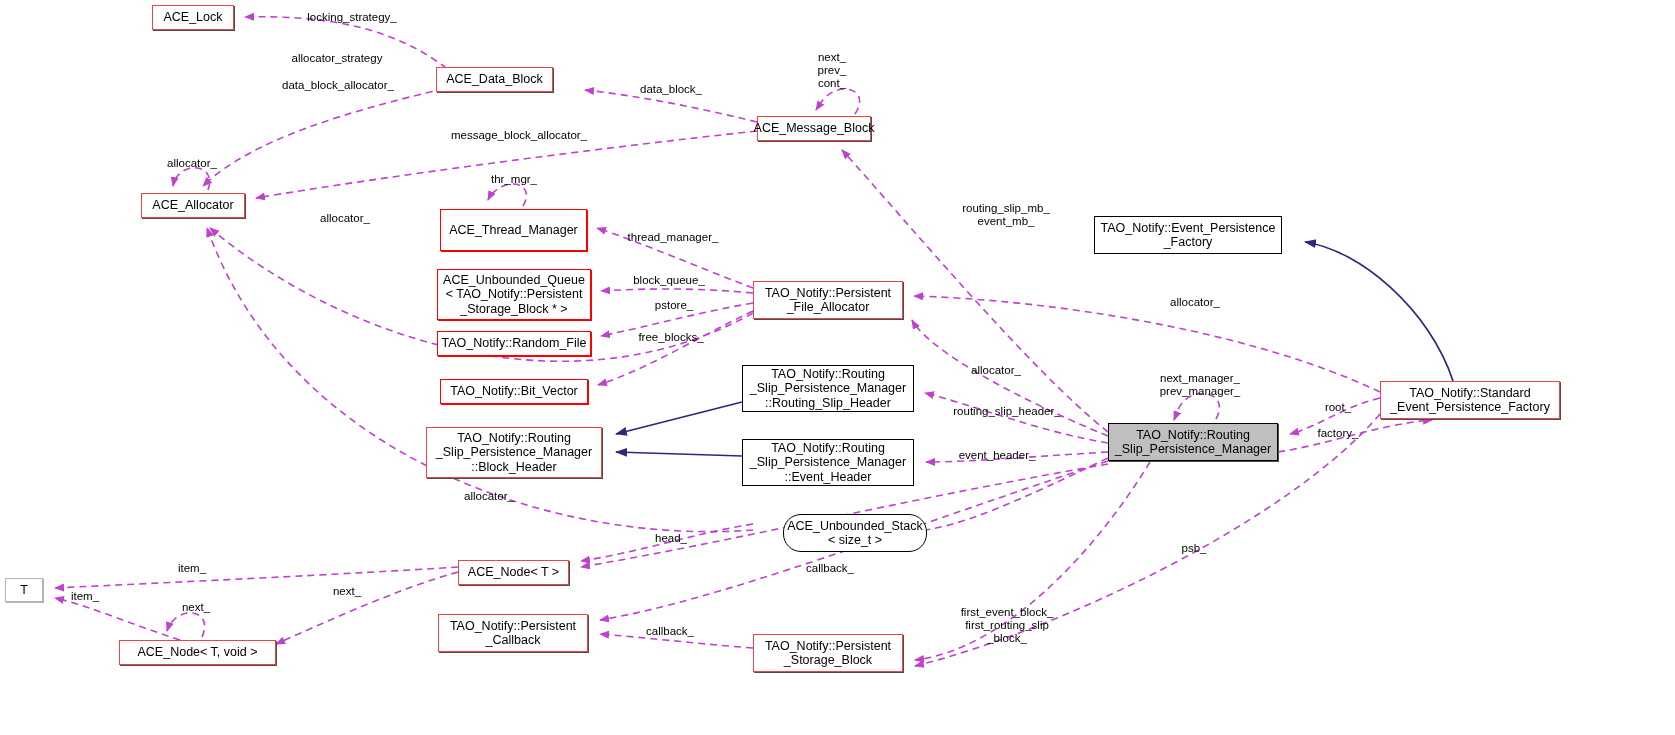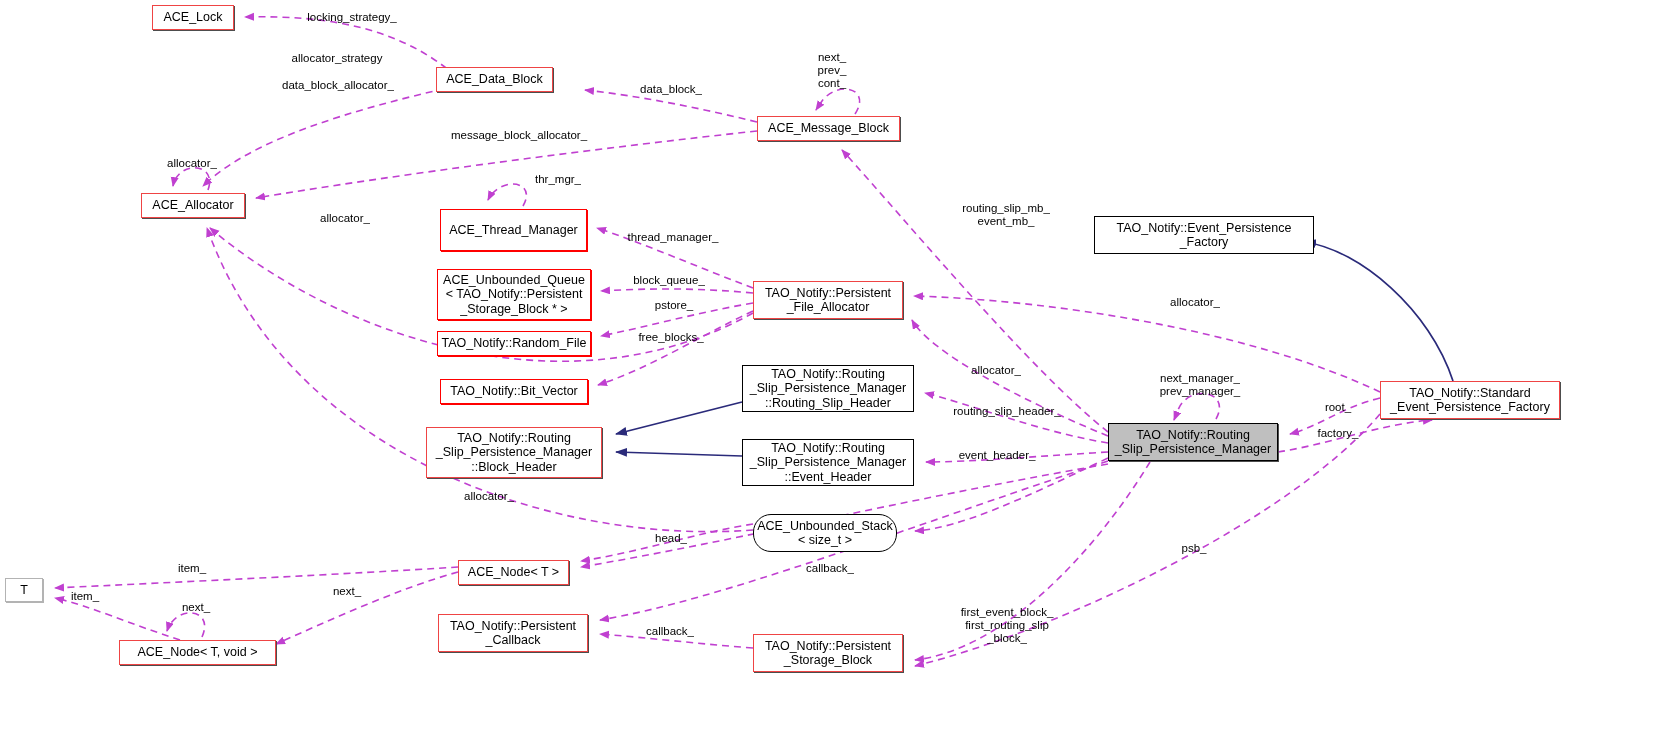--- a/index.html
+++ b/index.html
@@ -104,21 +104,21 @@
       <path d="M 742 456 L 616 452"></path>
 
       <path d="M 1453 381 C 1430 310 1360 250 1305 242"></path>
     </g>
   </svg>
 
   <div class="node b-dark" style="left:152px;top:5px;width:82px;height:25px;">ACE_Lock</div>
 
   <div class="node b-dark" style="left:436px;top:67px;width:117px;height:25px;">ACE_Data_Block</div>
 
-  <div class="node b-dark" style="left:757px;top:116px;width:143px;height:25px;">ACE_Message_Block</div>
+  <div class="node b-dark" style="left:757px;top:116px;width:114px;height:25px;">ACE_Message_Block</div>
 
   <div class="node b-dark" style="left:141px;top:193px;width:104px;height:25px;">ACE_Allocator</div>
 
   <div class="node b-red" style="left:440px;top:209px;width:147px;height:42px;">ACE_Thread_Manager</div>
 
   <div class="node b-red" style="left:437px;top:269px;width:154px;height:51px;">ACE_Unbounded_Queue
 &lt; TAO_Notify::Persistent
 _Storage_Block * &gt;</div>
 
   <div class="node b-red" style="left:437px;top:331px;width:154px;height:25px;">TAO_Notify::Random_File</div>
@@ -133,30 +133,30 @@
 ::Routing_Slip_Header</div>
 
   <div class="node b-dark" style="left:426px;top:427px;width:176px;height:51px;">TAO_Notify::Routing
 _Slip_Persistence_Manager
 ::Block_Header</div>
 
   <div class="node b-thin" style="left:742px;top:439px;width:172px;height:47px;">TAO_Notify::Routing
 _Slip_Persistence_Manager
 ::Event_Header</div>
 
-  <div class="node b-thin" style="left:1094px;top:216px;width:220px;height:38px;">TAO_Notify::Event_Persistence
+  <div class="node b-thin" style="left:1094px;top:216px;width:188px;height:38px;">TAO_Notify::Event_Persistence
 _Factory</div>
 
   <div class="node hl" style="left:1108px;top:423px;width:170px;height:38px;">TAO_Notify::Routing
 _Slip_Persistence_Manager</div>
 
   <div class="node b-dark" style="left:1380px;top:381px;width:180px;height:38px;">TAO_Notify::Standard
 _Event_Persistence_Factory</div>
 
-  <div class="node b-thin" style="left:753px;top:514px;width:144px;height:38px;border-radius:18px;">ACE_Unbounded_Stack
+  <div class="node b-thin" style="left:783px;top:514px;width:144px;height:38px;border-radius:18px;">ACE_Unbounded_Stack
 &lt; size_t &gt;</div>
 
   <div class="node b-dark" style="left:458px;top:560px;width:111px;height:25px;">ACE_Node&lt; T &gt;</div>
 
   <div class="node b-dark" style="left:438px;top:614px;width:150px;height:38px;">TAO_Notify::Persistent
 _Callback</div>
 
   <div class="node b-dark" style="left:753px;top:634px;width:150px;height:38px;">TAO_Notify::Persistent
 _Storage_Block</div>
 
@@ -166,21 +166,21 @@
 
   <div class="elabel" style="left:297px;top:11px;width:110px;">locking_strategy_</div>
   <div class="elabel" style="left:281px;top:52px;width:112px;">allocator_strategy</div>
   <div class="elabel" style="left:268px;top:79px;width:140px;">data_block_allocator_</div>
   <div class="elabel" style="left:631px;top:83px;width:80px;text-align:center;">data_block_</div>
   <div class="elabel" style="left:806px;top:51px;width:52px;">next_
 prev_
 cont_</div>
   <div class="elabel" style="left:443px;top:129px;width:152px;">message_block_allocator_</div>
   <div class="elabel" style="left:158px;top:157px;width:68px;">allocator_</div>
-  <div class="elabel" style="left:484px;top:173px;width:60px;margin-left:44px;">thr_mgr_</div>
+  <div class="elabel" style="left:484px;top:173px;width:60px;">thr_mgr_</div>
   <div class="elabel" style="left:311px;top:212px;width:68px;">allocator_</div>
   <div class="elabel" style="left:621px;top:231px;width:104px;">thread_manager_</div>
   <div class="elabel" style="left:626px;top:274px;width:86px;">block_queue_</div>
   <div class="elabel" style="left:648px;top:299px;width:52px;">pstore_</div>
   <div class="elabel" style="left:629px;top:331px;width:84px;">free_blocks_</div>
   <div class="elabel" style="left:952px;top:202px;width:108px;">routing_slip_mb_
 event_mb_</div>
   <div class="elabel" style="left:1161px;top:296px;width:68px;">allocator_</div>
   <div class="elabel" style="left:962px;top:364px;width:68px;">allocator_</div>
   <div class="elabel" style="left:942px;top:405px;width:130px;">routing_slip_header_</div>

